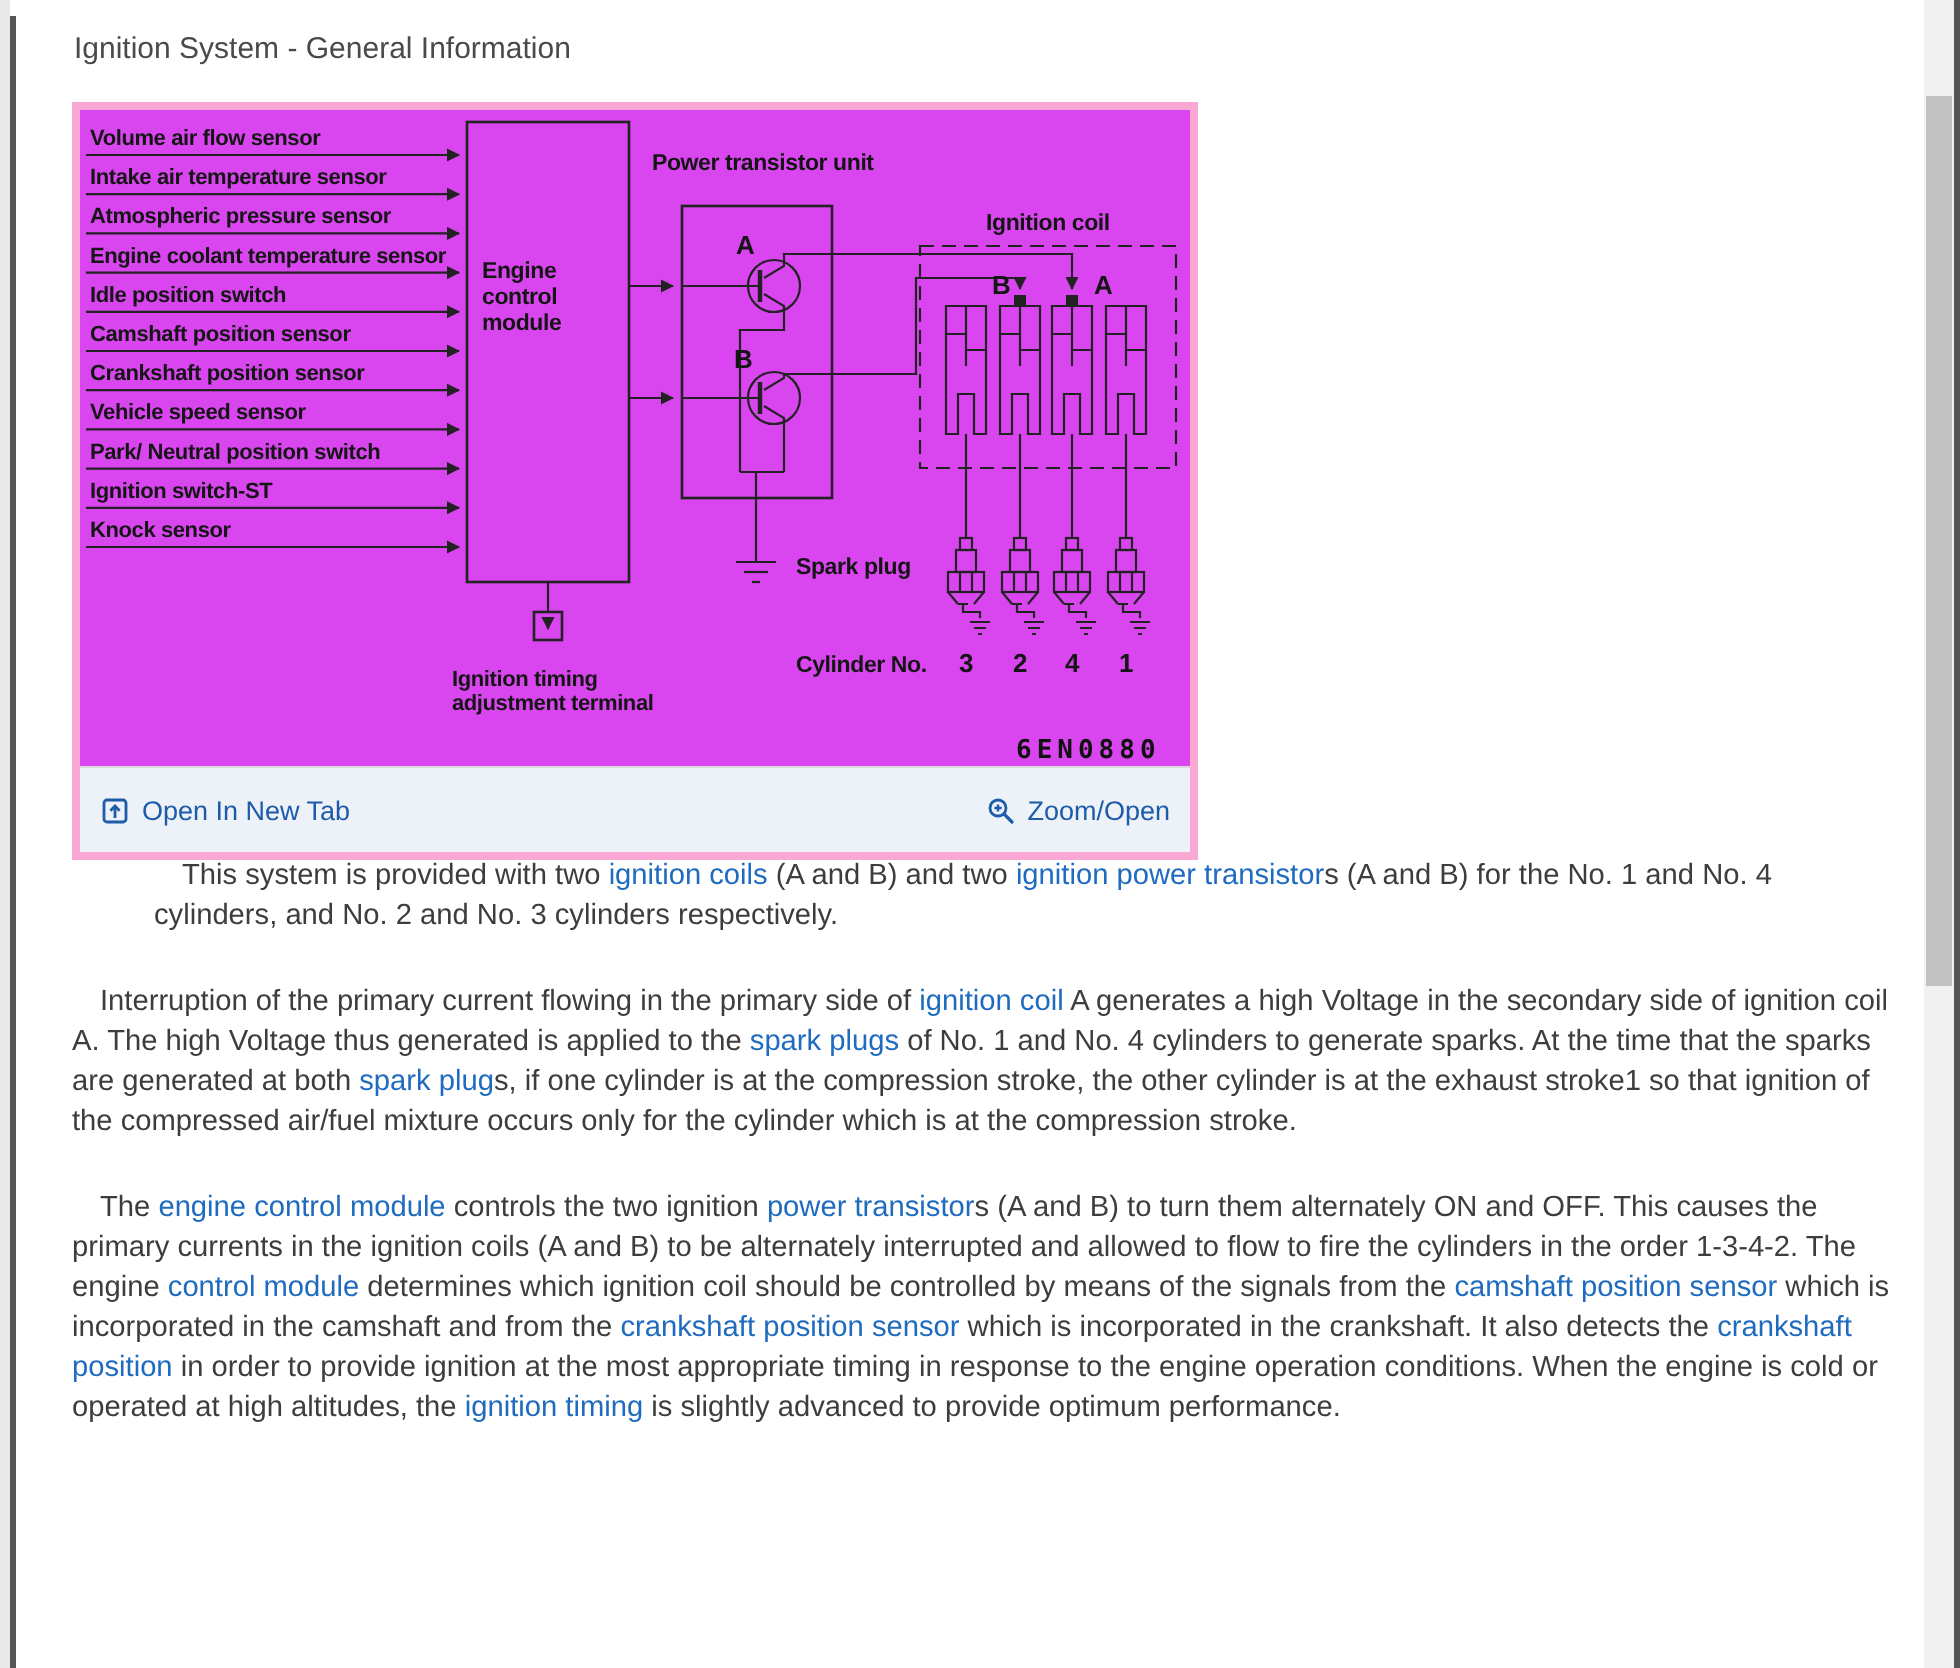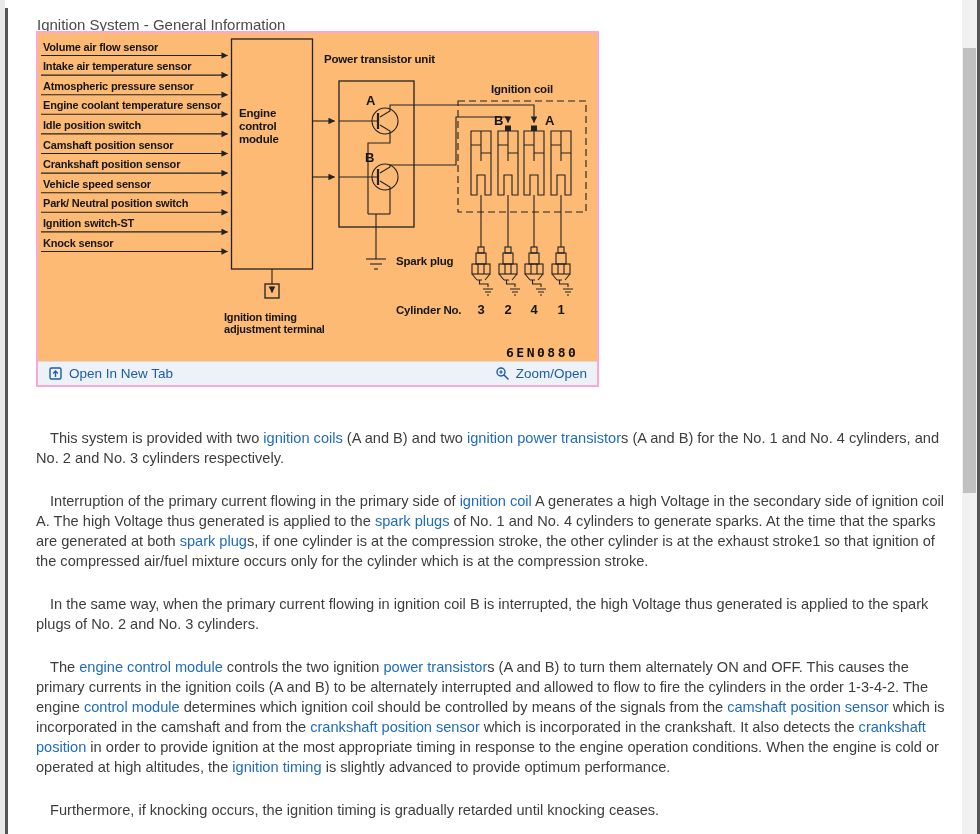--- a/index.html
+++ b/index.html
@@ -15,42 +15,42 @@
   
   .edge-left-light{position:absolute;left:0;top:0;width:5px;height:100%;background:#e9e9e9;}
   .edge-left-dark{position:absolute;left:5px;top:8px;width:3px;height:826px;background:#565656;}
   .edge-right-dark{position:absolute;right:0;top:0;width:3px;height:100%;background:#565656;}
   .scroll-track{position:absolute;right:3px;top:0;width:15px;height:100%;background:#f1f1f1;}
   .scroll-thumb{position:absolute;right:4px;top:48px;width:13px;height:445px;background:#c1c1c1;}
 
   .page-title{position:absolute;left:37px;top:16px;font-size:15px;color:var(--title-text);}
 
   
-  .figure{position:absolute;left:36px;top:31px;width:563px;border:2px solid #f9a8d4;background:#fdba74;}
+  .figure{position:absolute;left:36px;top:51px;width:563px;border:4px solid #f9a8d4;background:#d946ef;}
   .figure svg{display:block;}
-  .fig-toolbar{height:24px;background:#edf1f8;border-top:1px solid #d9d9d9;
+  .fig-toolbar{height:43px;background:#edf1f8;border-top:1px solid #d9d9d9;
     display:flex;align-items:center;justify-content:space-between;padding:4px 10px;}
   .fig-link{display:flex;align-items:center;gap:6px;color:var(--toolbar-link);
     font-size:13.5px;text-decoration:none;cursor:pointer;}
   .fig-link svg{flex:0 0 auto;}
 
   
   .dtxt{font-family:"Liberation Sans",sans-serif;font-weight:700;fill:#151515;font-size:11px;letter-spacing:-0.2px;}
   .dtxt-md{font-size:11.5px;}
   .dtxt-lg{font-size:13px;}
   .dcode{font-family:"DejaVu Sans Mono",monospace;font-weight:700;font-size:13px;letter-spacing:2.5px;fill:#111;}
   .wire{stroke:#222;stroke-width:1.1;fill:none;}
   .box{stroke:#222;stroke-width:1.3;fill:none;}
   .thick{stroke:#222;stroke-width:2.2;fill:none;}
 
   
   .body-text{position:absolute;left:36px;top:428px;width:909px;
     font-size:14.6px;line-height:20px;color:var(--body-text);}
   .body-text p{margin:23px 0 0;text-indent:14px;}
-  .body-text p:first-child{margin-top:0;}
+  .body-text p:first-child{margin-top:0;margin-left:41px;}
   .tlink{color:var(--link);text-decoration:none;cursor:pointer;}
 </style>
 </head>
 <body>
 
 <div class="page">
   <div class="edge-left-light"></div>
   <div class="edge-left-dark"></div>
 
   <div class="page-title">Ignition System - General Information</div>
@@ -221,21 +221,19 @@
           </svg>
         </span>
         <span>Zoom/Open</span>
       </a>
     </div>
   </div>
 
   <div class="body-text">
     <p><span>This system is provided with two </span><a href="#" class="tlink">ignition coils</a><span> (A and B) and two </span><a href="#" class="tlink">ignition power transistor</a><span>s (A and B) for the No. 1 and No. 4 cylinders, and No. 2 and No. 3 cylinders respectively.</span></p>
     <p><span>Interruption of the primary current flowing in the primary side of </span><a href="#" class="tlink">ignition coil</a><span> A generates a high Voltage in the secondary side of ignition coil A. The high Voltage thus generated is applied to the </span><a href="#" class="tlink">spark plugs</a><span> of No. 1 and No. 4 cylinders to generate sparks. At the time that the sparks are generated at both </span><a href="#" class="tlink">spark plug</a><span>s, if one cylinder is at the compression stroke, the other cylinder is at the exhaust stroke1 so that ignition of the compressed air/fuel mixture occurs only for the cylinder which is at the compression stroke.</span></p>
-    <p><span>In the same way, when the primary current flowing in ignition coil B is interrupted, the high Voltage thus generated is applied to the spark plugs of No. 2 and No. 3 cylinders.</span></p>
     <p><span>The </span><a href="#" class="tlink">engine control module</a><span> controls the two ignition </span><a href="#" class="tlink">power transistor</a><span>s (A and B) to turn them alternately ON and OFF. This causes the primary currents in the ignition coils (A and B) to be alternately interrupted and allowed to flow to fire the cylinders in the order 1-3-4-2. The engine </span><a href="#" class="tlink">control module</a><span> determines which ignition coil should be controlled by means of the signals from the </span><a href="#" class="tlink">camshaft position sensor</a><span> which is incorporated in the camshaft and from the </span><a href="#" class="tlink">crankshaft position sensor</a><span> which is incorporated in the crankshaft. It also detects the </span><a href="#" class="tlink">crankshaft position</a><span> in order to provide ignition at the most appropriate timing in response to the engine operation conditions. When the engine is cold or operated at high altitudes, the </span><a href="#" class="tlink">ignition timing</a><span> is slightly advanced to provide optimum performance.</span></p>
-    <p><span>Furthermore, if knocking occurs, the ignition timing is gradually retarded until knocking ceases.</span></p>
   </div>
 
   <div class="scroll-track"></div>
   <div class="scroll-thumb"></div>
   <div class="edge-right-dark"></div>
 </div>
 
 </body></html>

